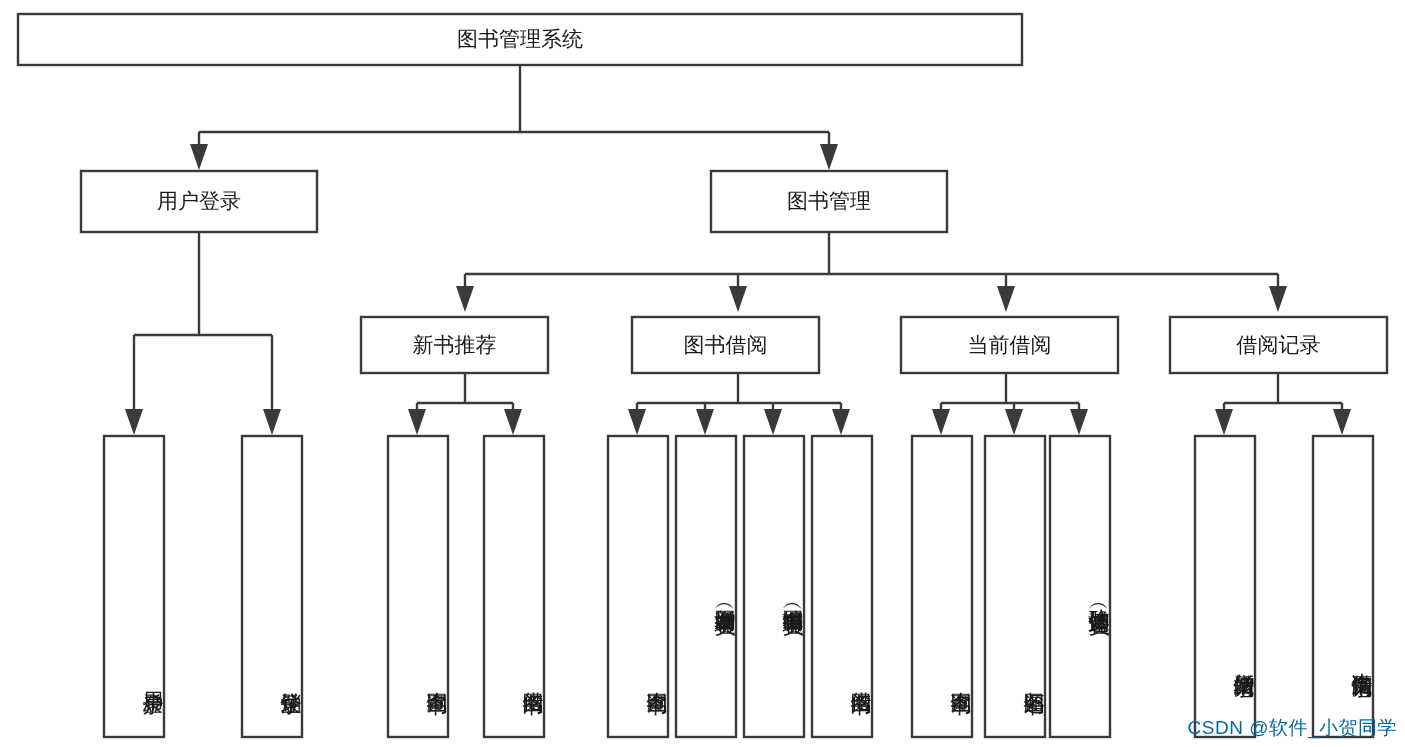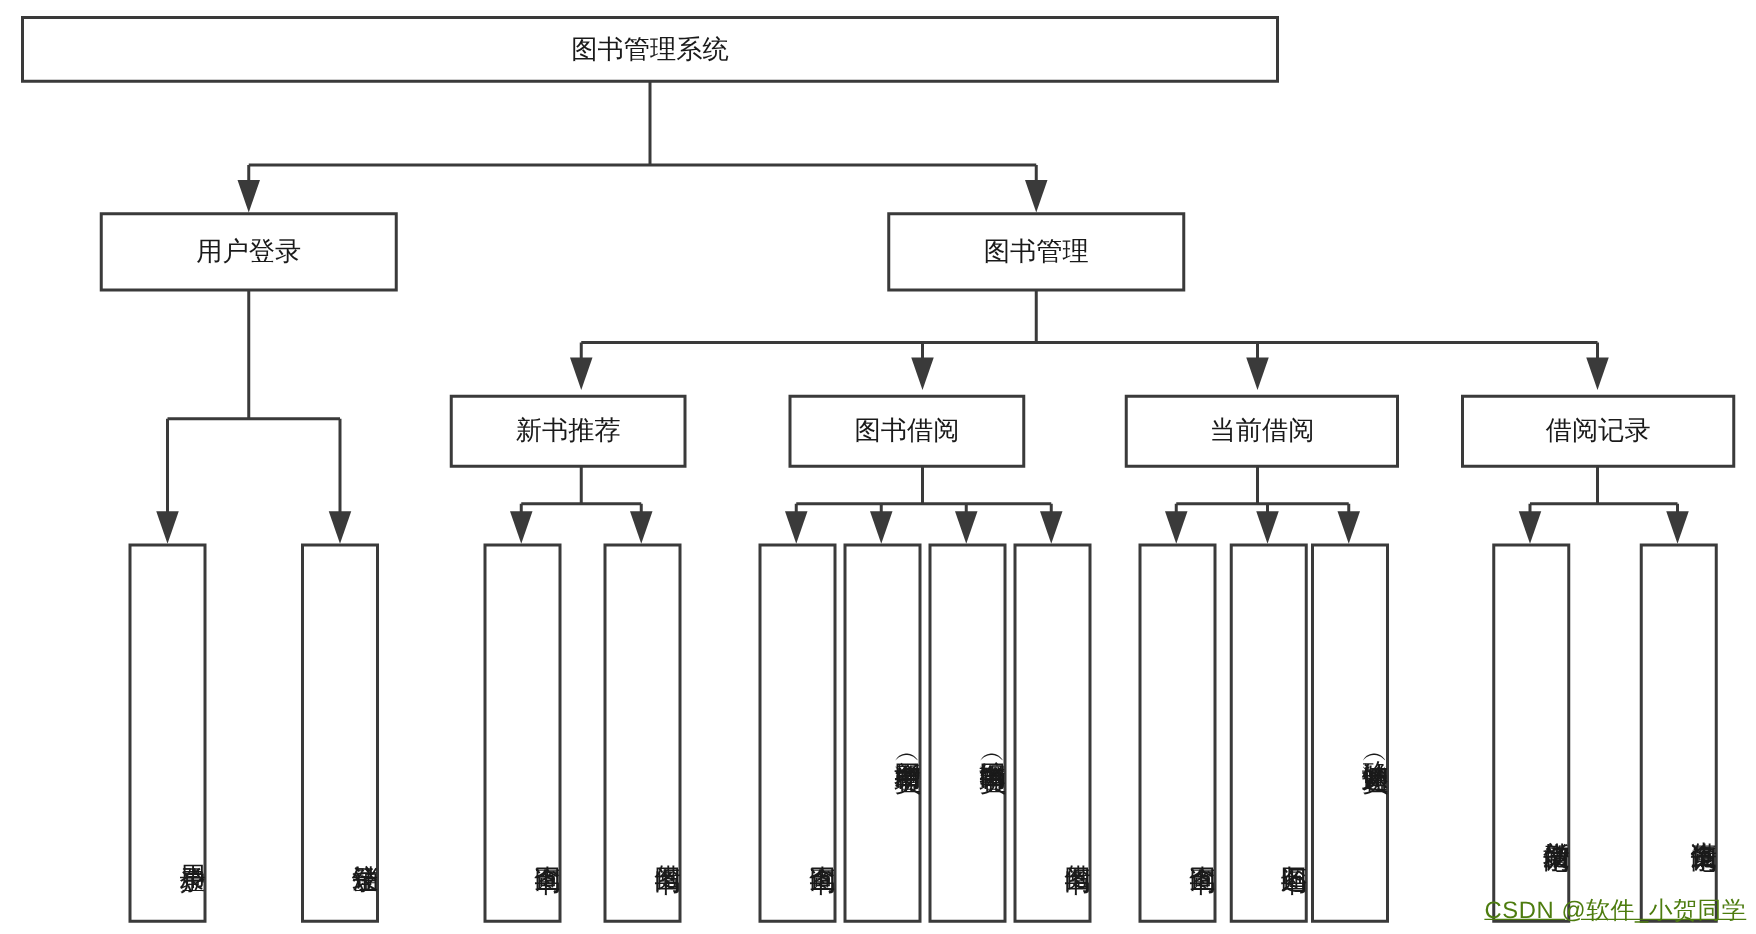--- a/index.html
+++ b/index.html
@@ -63,24 +63,23 @@
     justify-content: center;
     white-space: nowrap;
     pointer-events: none;
   }
   .watermark {
     position: absolute;
     right: 8px;
     bottom: 6px;
     font-family: "Liberation Sans", "DejaVu Sans", sans-serif;
     font-size: 19px;
-    color: #4d7c0f;
+    color: #0369a1;
     letter-spacing: 0.5px;
     white-space: nowrap;
-    text-decoration: underline;
   }
 </style>
 </head>
 <body>
 
 <div id="diagram-root">
 
   <svg id="flow-svg" viewBox="0 0 1405 747">
     <g id="connectors-group">
         <path d="M 520 65 L 520 132" class="conn"></path>

